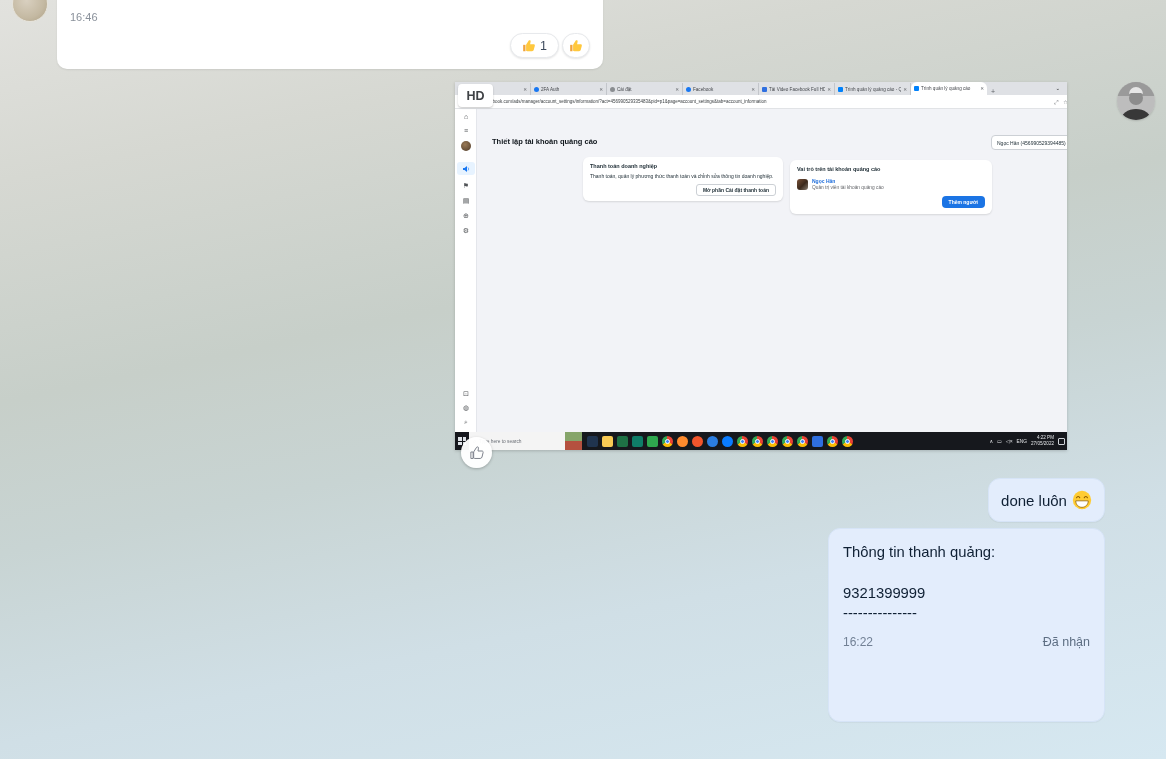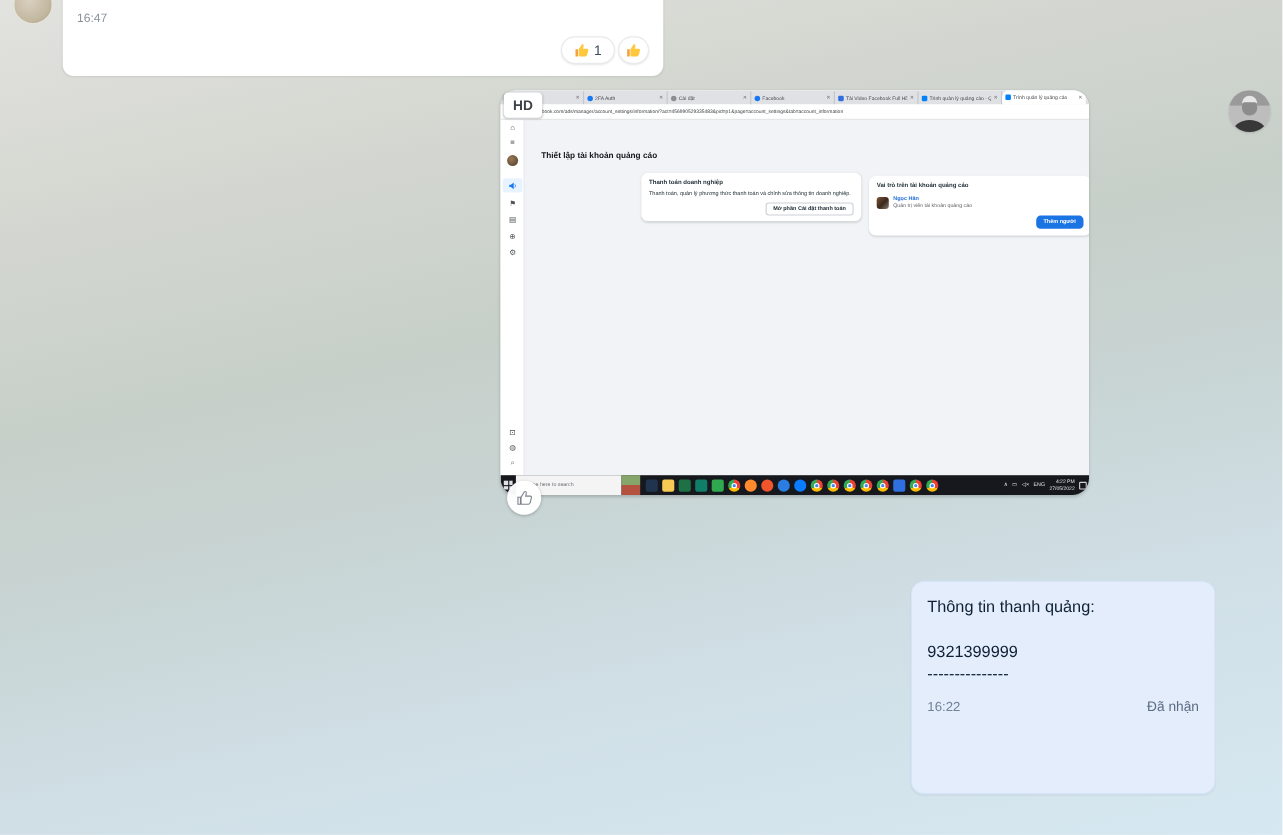--- a/index.html
+++ b/index.html
@@ -15,21 +15,21 @@
     border-radius:10px; box-shadow:0 1px 2px rgba(0,0,0,.08); }
   .recv-time { position:absolute; left:13px; top:32px; font-size:11px; color:#8a919b; }
   .pill { position:absolute; top:54px; height:25px; background:#fff; border:1px solid #e7e9ec;
     border-radius:13px; box-shadow:0 1px 2px rgba(0,0,0,.10); display:flex; align-items:center; justify-content:center; gap:4px; }
   .pill.count { right:44px; width:49px; }
   .pill.solo  { right:13px; width:28px; }
   .pill .cnt { font-size:12.5px; color:#3d4a5c; }
   .emoji-svg { display:inline-block; vertical-align:middle; }
 
   
-  .shot { position:absolute; left:455px; top:82px; width:535px; height:368px; border-radius:15px;
+  .shot { position:absolute; left:455px; top:82px; width:612px; height:368px; border-radius:0;
     overflow:hidden; background:#fff; box-shadow:0 1px 3px rgba(0,0,0,.18); }
   
   .tabstrip { position:absolute; left:0; top:0; width:650px; height:13px; background:#dfe1e5; display:flex; align-items:flex-end; }
   .tab { position:relative; width:76px; height:12px; display:flex; align-items:center; padding:0 3px; gap:2px;
     border-right:1px solid #c3c6cb; }
   .tab .fav { width:5px; height:5px; border-radius:50%; flex:none; background:#1877f2; }
   .tab .fav.sq { border-radius:1px; }
   .tab .tlabel { font-size:4.6px; color:#45484d; white-space:nowrap; overflow:hidden; flex:1; }
   .tab .tclose { font-size:4.6px; color:#6b6e73; flex:none; }
   .tab.active { background:#fff; border-radius:6px 6px 0 0; border-right:none; height:13px; }
@@ -118,21 +118,21 @@
   .pay-status { font-size:12.5px; color:#5d6e83; }
 </style>
 </head>
 <body>
 
 <div class="canvas">
 
   <div class="peer-avatar-partial"></div>
 
   <div class="recv-bubble">
-    <div class="recv-time">16:47</div>
+    <div class="recv-time">16:46</div>
     <div class="pill count">
       <svg class="emoji-svg" width="14" height="14" viewBox="0 0 24 24">
           <path d="M2 10h4v11H2z" fill="#f0a33c"></path>
           <path d="M7 20.2V10l4.6-7.3c.3-.5.9-.7 1.5-.7 1.1 0 1.9 1 1.7 2.1L13.9 9h6.3c1.2 0 2.1 1.2 1.8 2.4l-1.8 7.2c-.3 1.4-1.5 2.4-3 2.4H9c-.7 0-1.5-.3-2-.8z" fill="#ffc83d"></path>
         </svg>
       <span class="cnt">1</span>
     </div>
     <div class="pill solo">
       <svg class="emoji-svg" width="14" height="14" viewBox="0 0 24 24">
           <path d="M2 10h4v11H2z" fill="#f0a33c"></path>
@@ -315,20 +315,29 @@
   <div class="side-avatar">
     <svg width="38" height="38" viewBox="0 0 38 38">
       <rect width="38" height="38" fill="#bdbdbd"></rect>
       <rect x="0" y="0" width="38" height="14" fill="#9a9a9a"></rect>
       <circle cx="19" cy="16" r="7" fill="#8c8c8c"></circle>
       <path d="M12 12a7 7 0 0 1 14 0l-2-1h-10z" fill="#e6e6e6"></path>
       <path d="M4 38a15 11 0 0 1 30 0z" fill="#383838"></path>
     </svg>
   </div>
 
+  <div class="sent-bubble msg-done">
+    <span>done luôn</span>
+    <svg class="emoji-svg" width="20" height="20" viewBox="0 0 24 24">
+      <circle cx="12" cy="12" r="11" fill="#ffcc33"></circle>
+      <path d="M4.5 13c0 4.6 3.4 7.8 7.5 7.8s7.5-3.2 7.5-7.8z" fill="#fff" stroke="#8a5a00" stroke-width="0.9"></path>
+      <path d="M5.5 9.3c.8-2 3-2 3.8 0" stroke="#8a5a00" stroke-width="1.3" fill="none" stroke-linecap="round"></path>
+      <path d="M14.7 9.3c.8-2 3-2 3.8 0" stroke="#8a5a00" stroke-width="1.3" fill="none" stroke-linecap="round"></path>
+    </svg>
+  </div>
 
   <div class="sent-bubble msg-pay">
     <div>Thông tin thanh quảng:</div>
     <div class="pay-gap"></div>
     <div>9321399999</div>
     <div>---------------</div>
     <div class="pay-footer">
       <span class="pay-time">16:22</span>
       <span class="pay-status">Đã nhận</span>
     </div>

